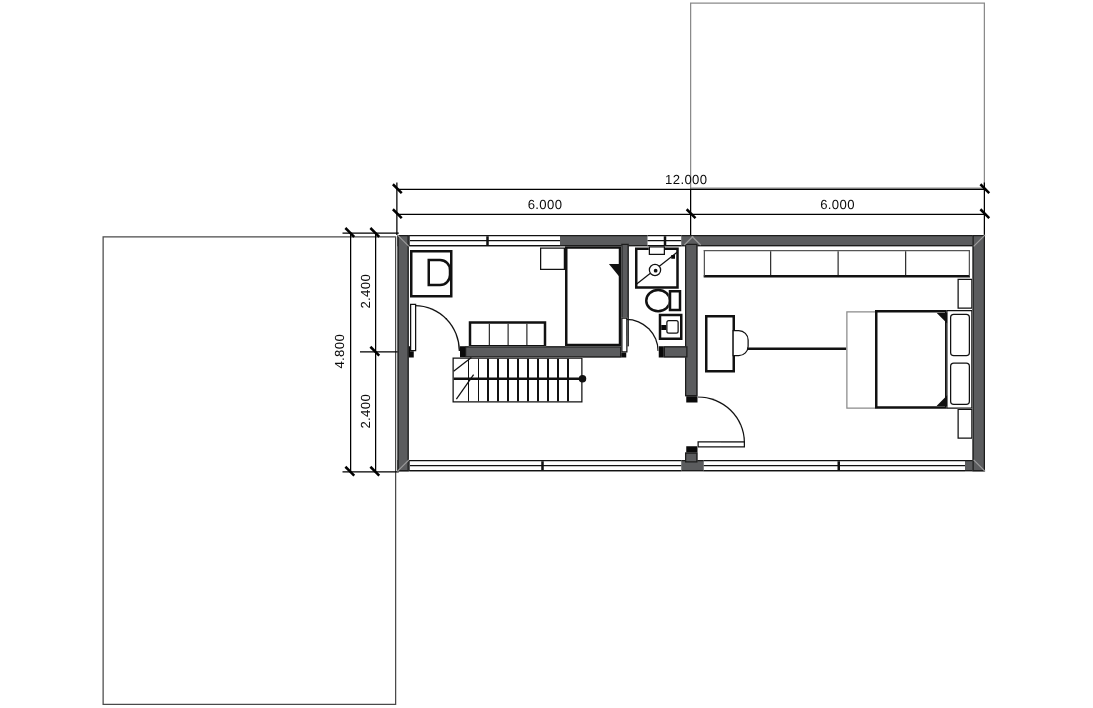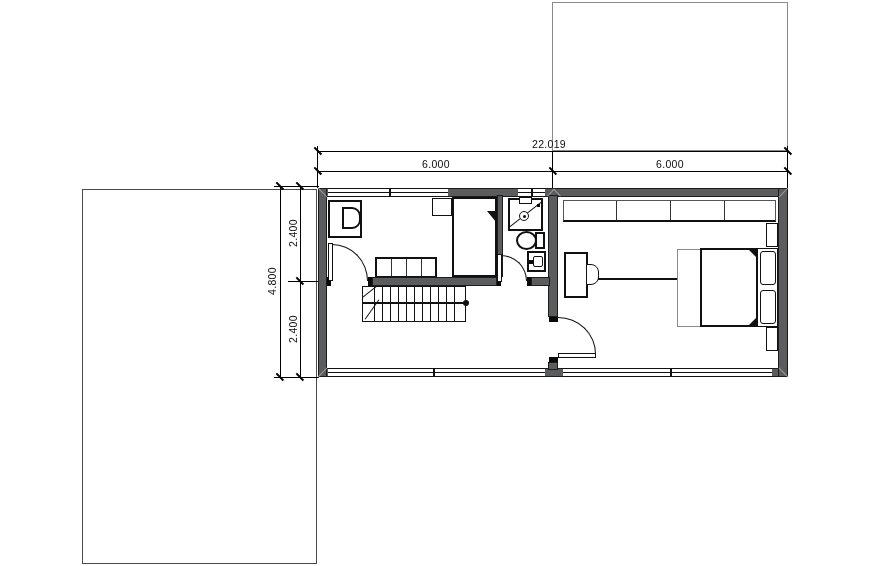--- a/index.html
+++ b/index.html
@@ -55,21 +55,21 @@
   <div class="abs tick" style="left:783px;top:150px;"></div>
   <div class="abs tick" style="left:313px;top:170px;"></div>
   <div class="abs tick" style="left:548px;top:170px;"></div>
   <div class="abs tick" style="left:783px;top:170px;"></div>
   <div class="abs tick" style="left:275px;top:185px;"></div>
   <div class="abs tick" style="left:275px;top:376px;"></div>
   <div class="abs tick" style="left:295px;top:185px;"></div>
   <div class="abs tick" style="left:295px;top:280px;"></div>
   <div class="abs tick" style="left:295px;top:376px;"></div>
 
-  <div class="abs dtext" style="left:519px;top:138px;width:60px;">22.019</div>
+  <div class="abs dtext" style="left:519px;top:138px;width:60px;">12.000</div>
   <div class="abs dtext" style="left:406px;top:158px;width:60px;">6.000</div>
   <div class="abs dtext" style="left:640px;top:158px;width:60px;">6.000</div>
   <div class="abs dtext rot" style="left:242px;top:275px;width:60px;height:12px;">4.800</div>
   <div class="abs dtext rot" style="left:263px;top:227px;width:60px;height:12px;">2.400</div>
   <div class="abs dtext rot" style="left:263px;top:323px;width:60px;height:12px;">2.400</div>
 
   <div class="abs wall" style="left:318px;top:188px;width:470px;height:9px;"></div>
   <div class="abs wall" style="left:318px;top:368px;width:470px;height:9px;"></div>
   <div class="abs wall" style="left:318px;top:188px;width:9px;height:189px;"></div>
   <div class="abs wall" style="left:778px;top:188px;width:10px;height:189px;"></div>

